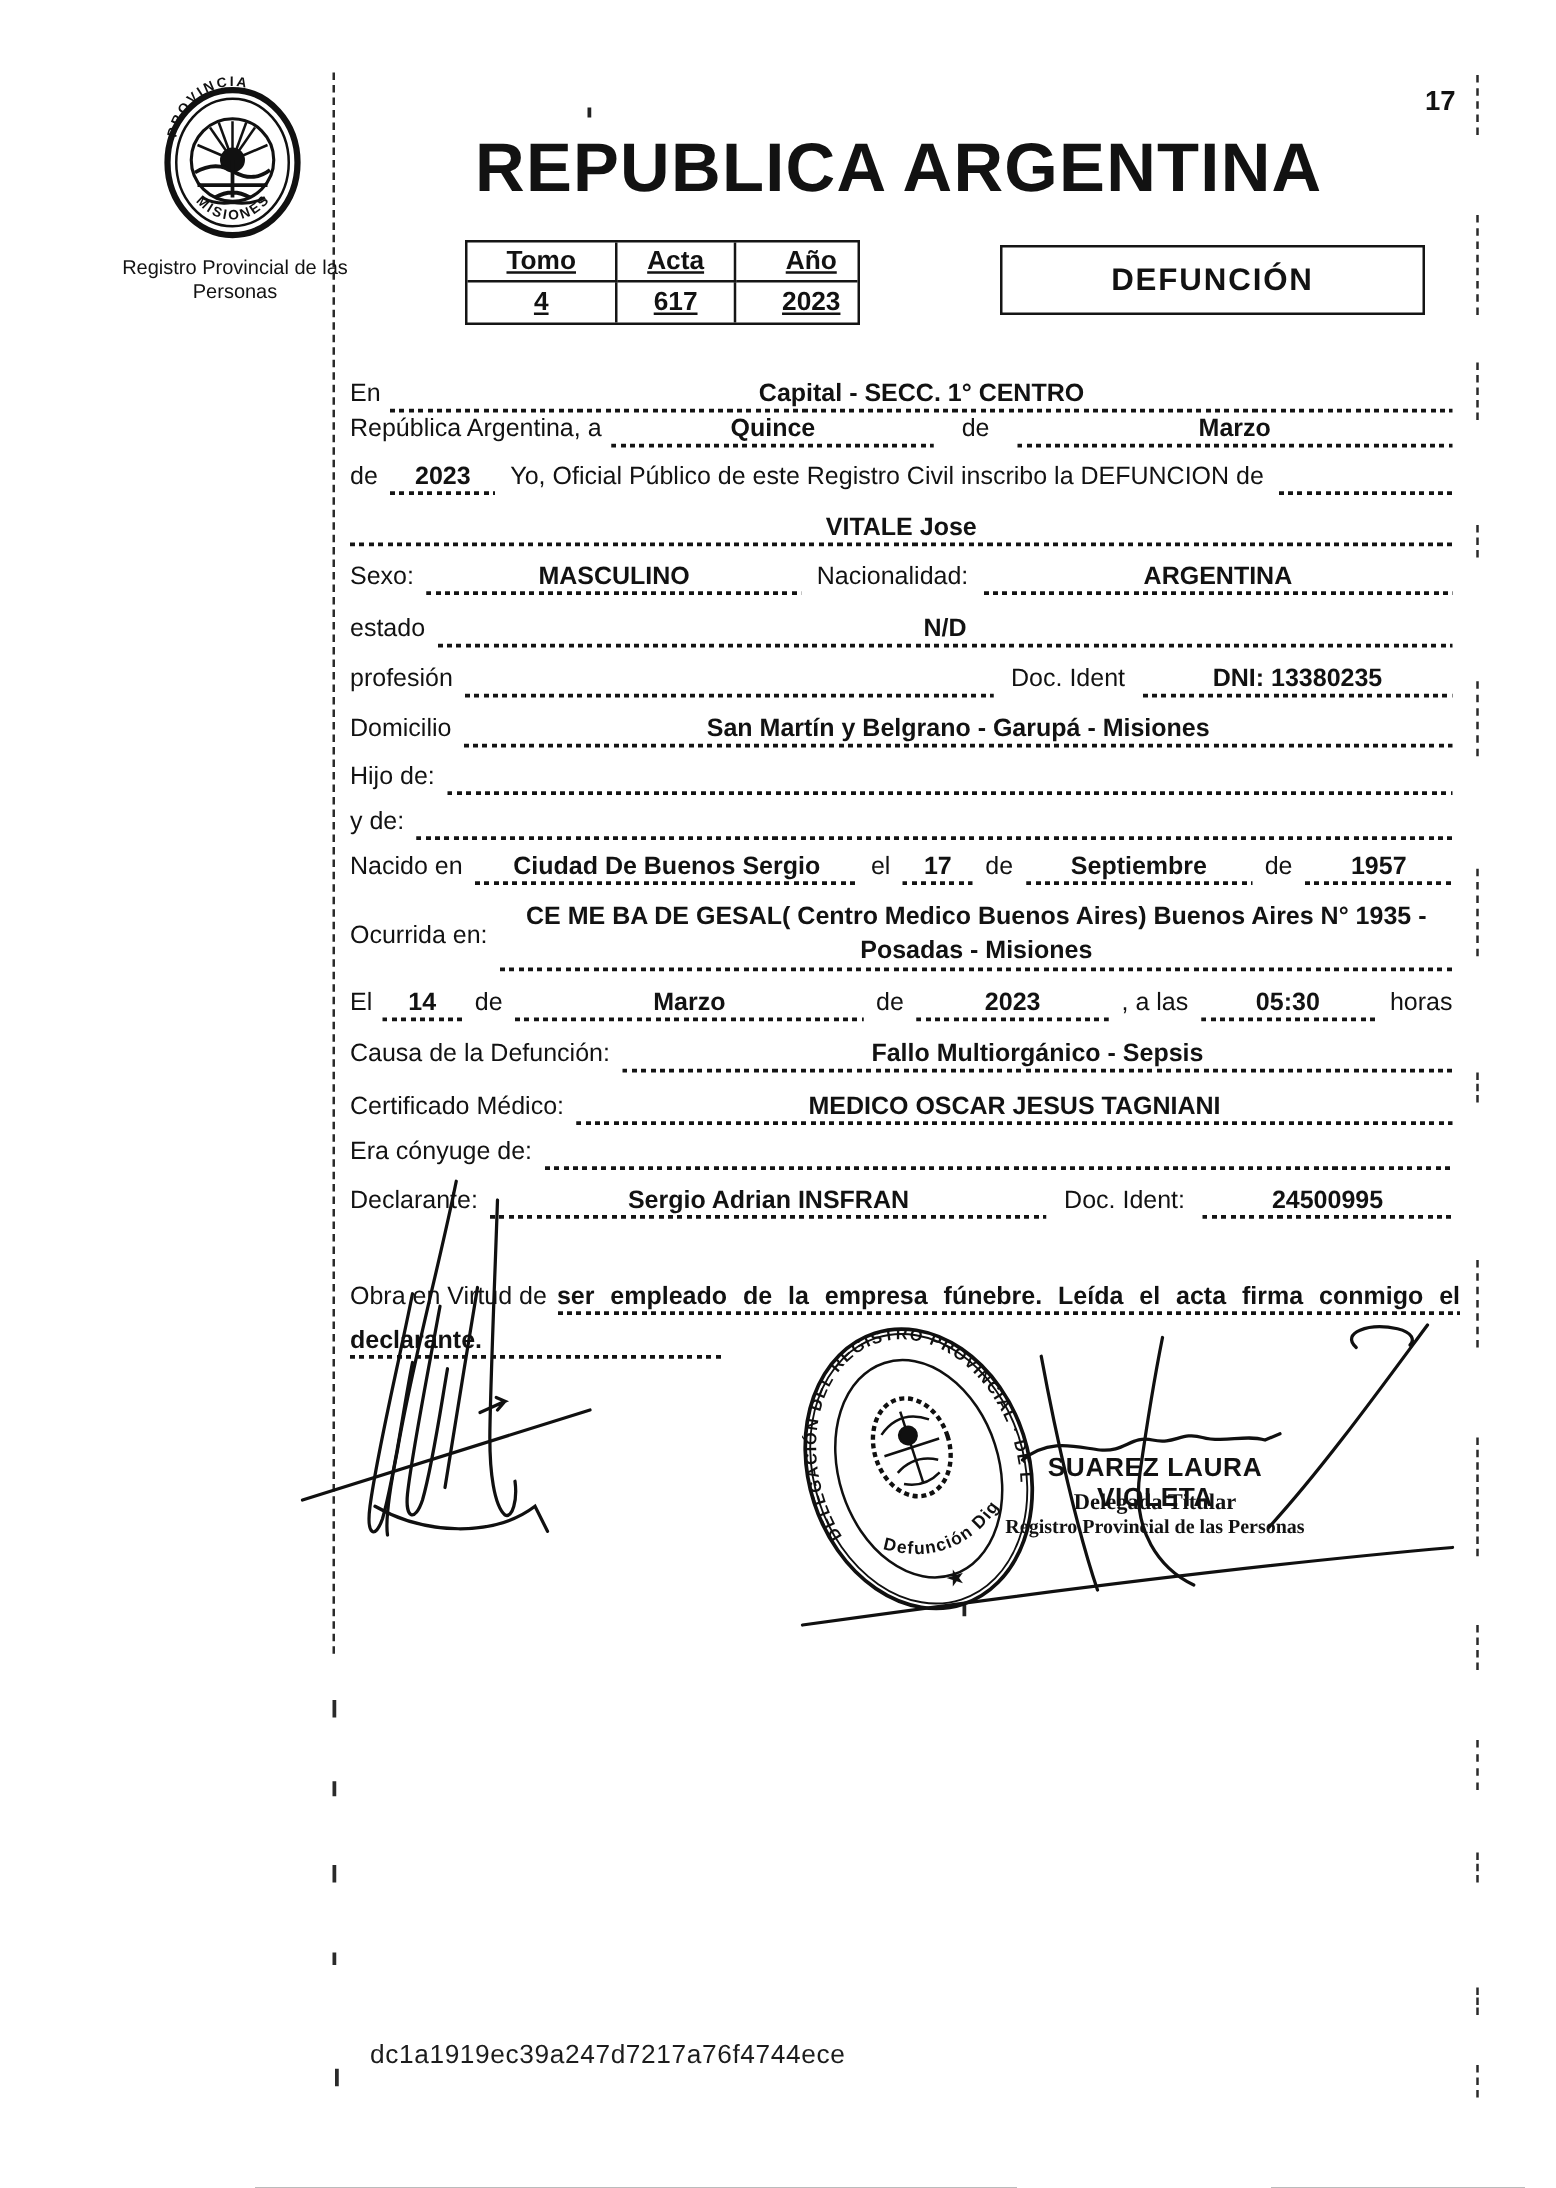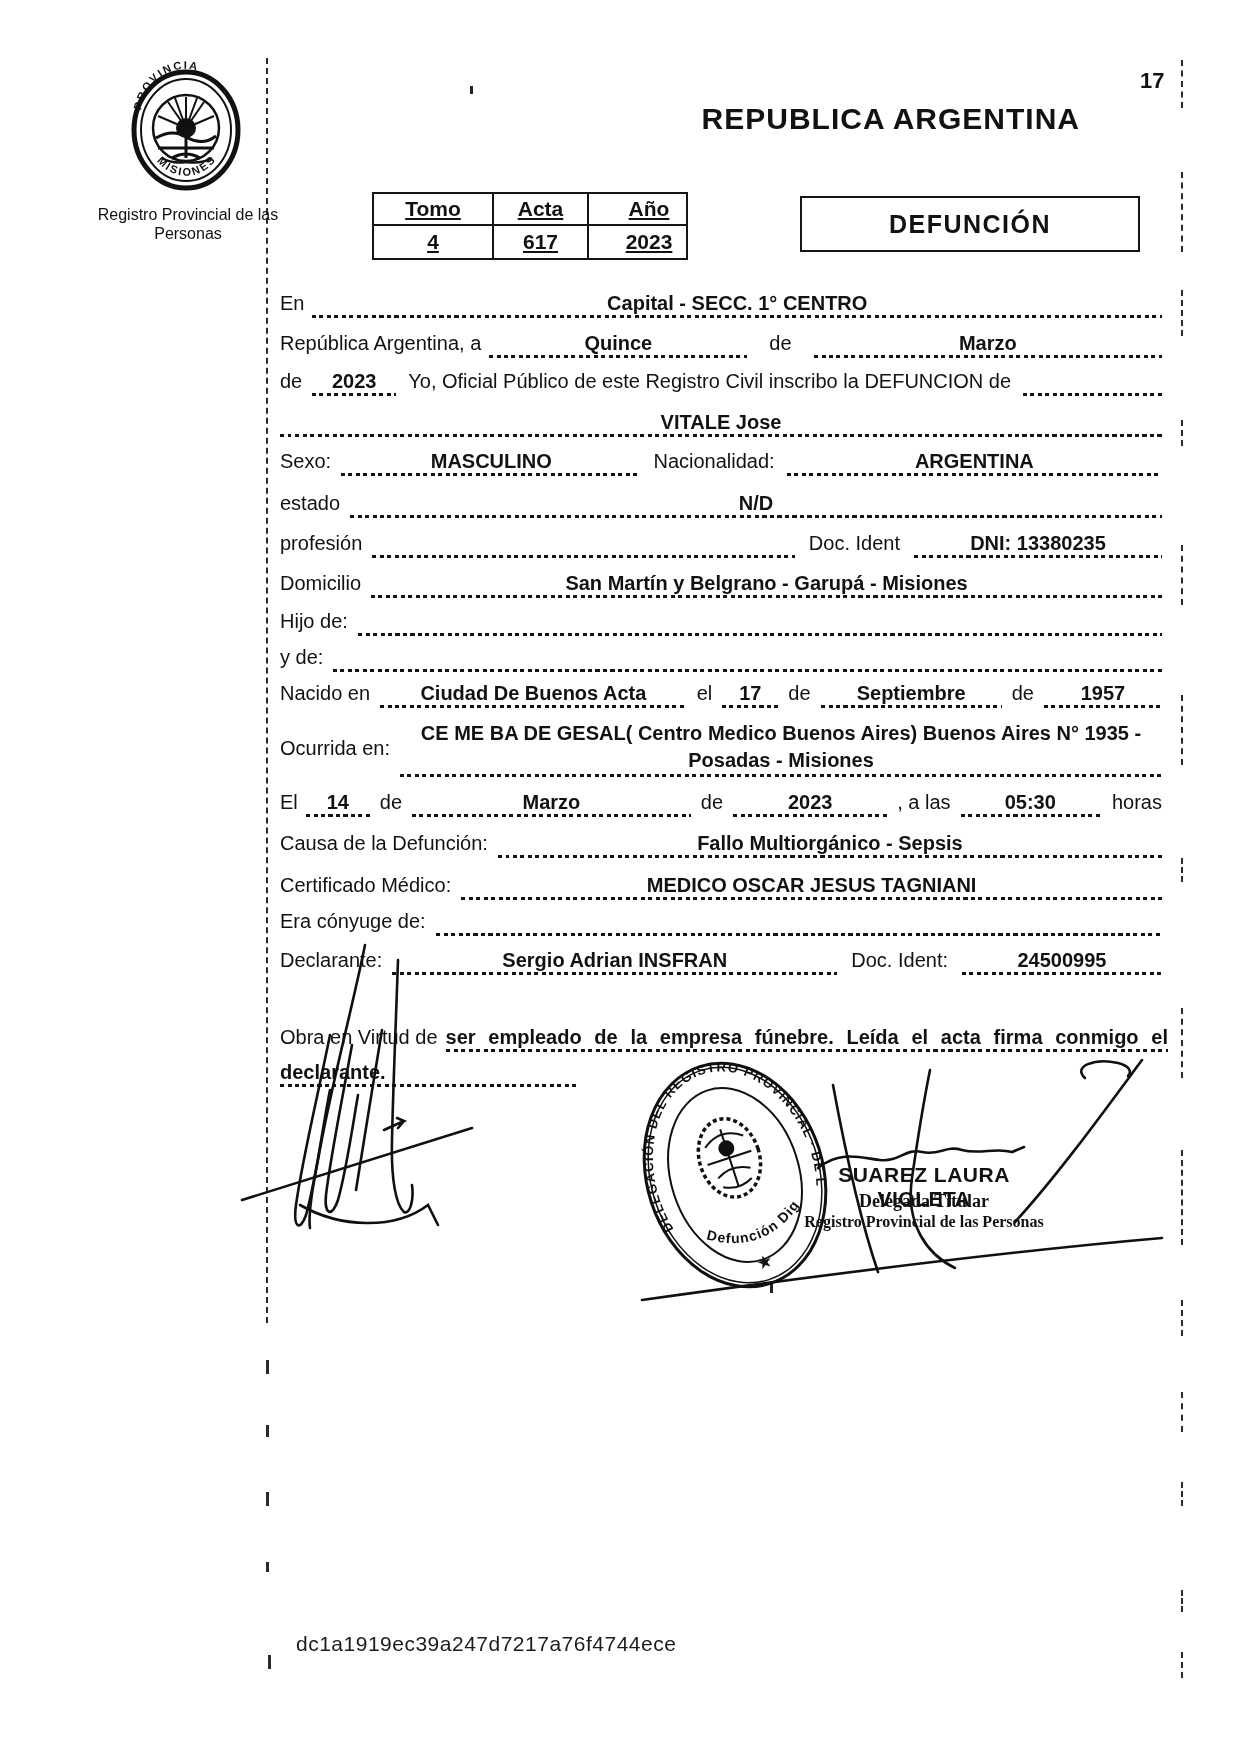--- a/index.html
+++ b/index.html
@@ -8,21 +8,21 @@
     font-family:"Liberation Sans", sans-serif;color:#121212;overflow:hidden;
     margin:0 auto;
   }
   
   .vline{position:absolute;width:0;border-left:2.5px dashed #2a2a2a;}
   .tick{position:absolute;width:2.5px;background:#2a2a2a;}
   .speck{position:absolute;background:#222;}
   
   .pagenum{position:absolute;font-size:22px;font-weight:600;}
   .seal-caption{position:absolute;text-align:center;font-size:16px;line-height:19px;font-weight:500;}
-  .doc-title{position:absolute;text-align:right;font-size:30px;font-weight:800;letter-spacing:1px;}
+  .doc-title{position:absolute;text-align:left;font-size:55px;font-weight:800;letter-spacing:1px;}
   .acta-table{position:absolute;display:grid;border:2.5px solid #151515;background:#fff;}
   .acta-table .cell{border-right:2.5px solid #151515;border-bottom:2.5px solid #151515;
      display:flex;align-items:center;justify-content:center;font-size:21px;font-weight:600;text-decoration:underline;}
   .acta-table .cell.last-col{border-right:none;padding-left:23px;}
   .acta-table .cell.last-row{border-bottom:none;}
   .type-box{position:absolute;border:2.5px solid #151515;display:flex;align-items:center;justify-content:center;
      font-size:25px;font-weight:600;letter-spacing:1.5px;}
   
   .row{position:absolute;display:flex;align-items:flex-end;white-space:nowrap;font-size:20px;line-height:24px;}
   .lbl{padding-bottom:3px;font-weight:400;}
@@ -107,21 +107,21 @@
     <div class="cell">Tomo</div>
     <div class="cell">Acta</div>
     <div class="cell last-col">Año</div>
     <div class="cell last-row">4</div>
     <div class="cell last-row">617</div>
     <div class="cell last-col last-row">2023</div>
   </div>
 
   <div class="type-box" style="left:800px;top:196px;width:336px;height:52px;">DEFUNCIÓN</div>
 
-  <div class="row" style="left:280px;top:288px;width:882px;height:30px;">
+  <div class="row" style="left:280px;top:300px;width:882px;height:30px;">
     <span class="lbl" style="margin-right:8px;">En</span>
     <span class="fld" style="flex:1;">Capital - SECC. 1° CENTRO</span>
   </div>
 
   <div class="row" style="left:280px;top:328px;width:882px;height:30px;">
     <span class="lbl" style="margin-right:8px;">República Argentina, a</span>
     <span class="fld" style="flex:1;">Quince</span>
     <span class="lbl" style="margin:0 22px;">de</span>
     <span class="fld" style="flex:1.35;">Marzo</span>
   </div>
@@ -166,21 +166,21 @@
     <span class="fld" style="flex:1;"></span>
   </div>
 
   <div class="row" style="left:280px;top:606px;width:882px;height:30px;">
     <span class="lbl" style="margin-right:10px;">Hijo de:</span>
     <span class="fld" style="flex:1;"></span>
   </div>
 
   <div class="row" style="left:280px;top:678px;width:882px;height:30px;">
     <span class="lbl" style="margin-right:10px;">Nacido en</span>
-    <span class="fld" style="flex:2.2;">Ciudad De Buenos Acta</span>
+    <span class="fld" style="flex:2.2;">Ciudad De Buenos Sergio</span>
     <span class="lbl" style="margin:0 10px;">el</span>
     <span class="fld" style="width:56px;">17</span>
     <span class="lbl" style="margin:0 10px;">de</span>
     <span class="fld" style="flex:1.3;">Septiembre</span>
     <span class="lbl" style="margin:0 10px;">de</span>
     <span class="fld" style="width:118px;">1957</span>
   </div>
 
   <div class="row" style="left:280px;top:717px;width:882px;height:60px;">
     <span class="lbl" style="margin-right:10px;padding-bottom:17px;">Ocurrida en:</span>

